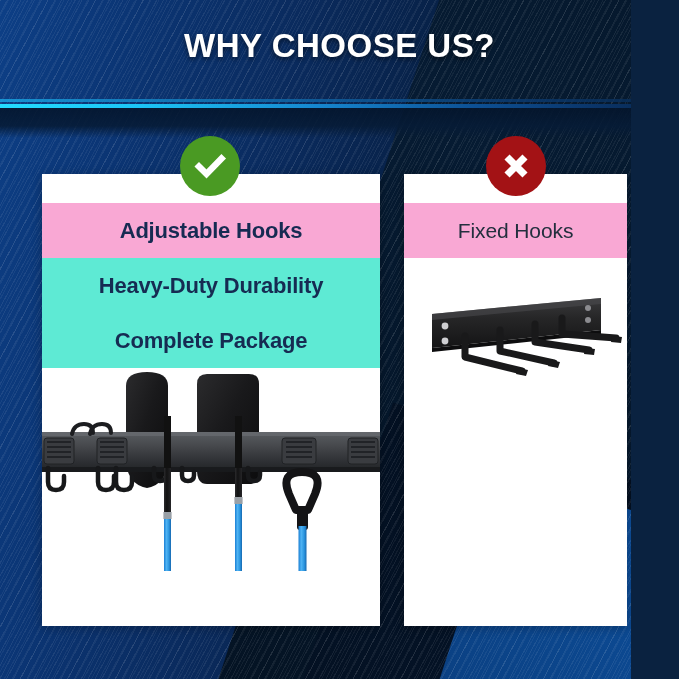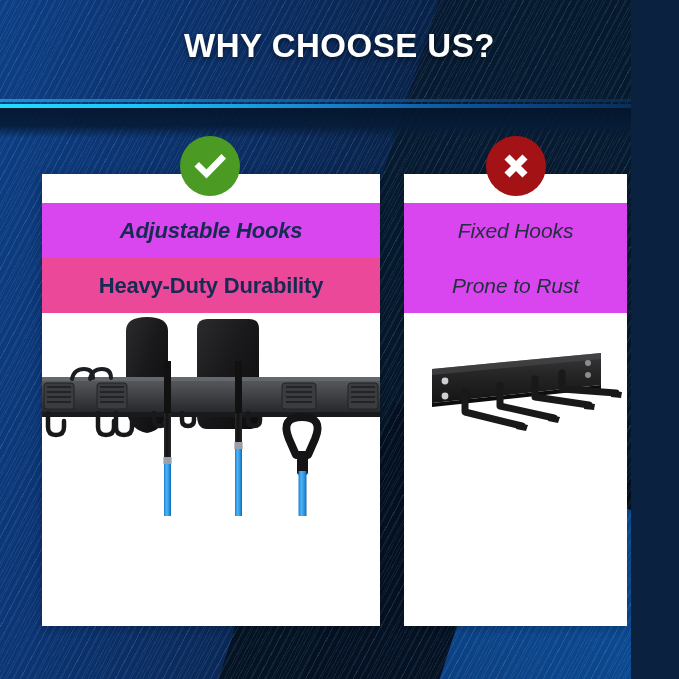--- a/index.html
+++ b/index.html
@@ -124,22 +124,22 @@
   .card-pro{left:42px;top:174px;width:338px;height:452px;}
   .card-con{left:404px;top:174px;width:223px;height:452px;}
 
   .rows{width:100%;}
   .row{
     display:flex;align-items:center;justify-content:center;
     text-align:center;
     box-sizing:border-box;
     padding:0 8px;
   }
-  .row.odd{background:#d946ef;font-style:italic;}
-  .row.even{background:#ec4899;}
+  .row.odd{background:#f9a8d4;}
+  .row.even{background:#5eead4;}
 
   .card-pro .row{height:55px;}
   .card-pro .row-label{
     color:#162b52;font-weight:bold;font-size:22px;letter-spacing:-.2px;
     white-space:nowrap;
   }
   .card-pro .rows{padding-top:0;}
 
   .card-con .row{height:55px;}
   .card-con .row-label{
@@ -192,20 +192,23 @@
 
   <div class="card card-pro">
     <div class="spacer-top"></div>
     <div class="rows">
       <div class="row odd">
         <span class="row-label">Adjustable Hooks</span>
       </div>
       <div class="row even">
         <span class="row-label">Heavy-Duty Durability</span>
       </div>
+      <div class="row even">
+        <span class="row-label">Complete Package</span>
+      </div>
     </div>
 
     <div class="photo">
       <svg viewBox="0 0 338 203" preserveAspectRatio="none" aria-hidden="true">
         <defs>
           <linearGradient id="railG" x1="0" y1="0" x2="0" y2="1">
             <stop offset="0%" stop-color="#5a5d61"></stop>
             <stop offset="35%" stop-color="#46484c"></stop>
             <stop offset="70%" stop-color="#303236"></stop>
             <stop offset="100%" stop-color="#202225"></stop>
@@ -281,23 +284,20 @@
       </svg>
     </div>
   </div>
 
   <div class="card card-con">
     <div class="spacer-top"></div>
     <div class="rows">
       <div class="row odd">
         <span class="row-label">Fixed Hooks</span>
       </div>
-      <div class="row odd">
-        <span class="row-label">Prone to Rust</span>
-      </div>
     </div>
 
     <div class="photo">
       <svg viewBox="0 0 223 203" preserveAspectRatio="none" aria-hidden="true">
         <defs>
           <linearGradient id="plateG" x1="0" y1="0" x2="0" y2="1">
             <stop offset="0%" stop-color="#3a3a3c"></stop>
             <stop offset="40%" stop-color="#262627"></stop>
             <stop offset="100%" stop-color="#141415"></stop>
           </linearGradient>

